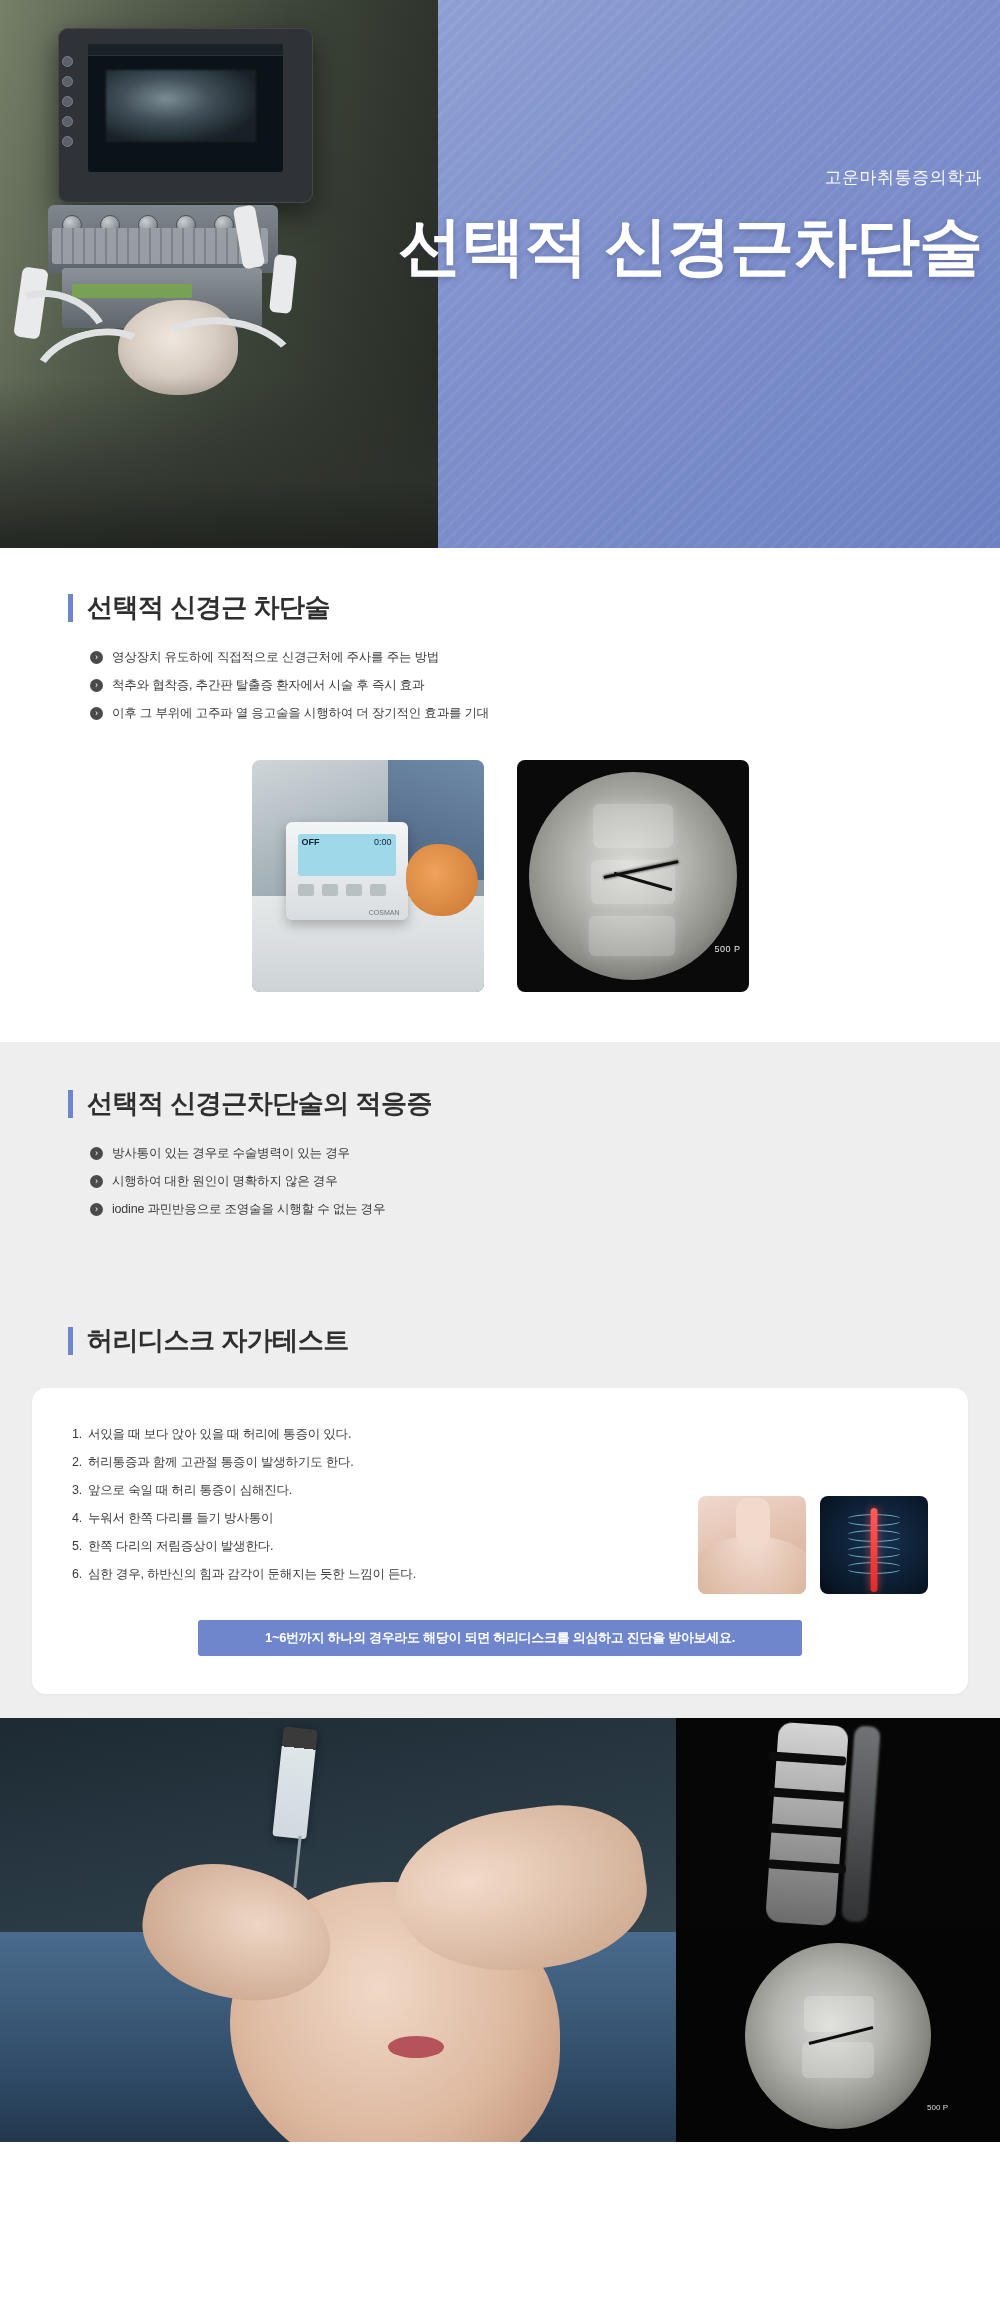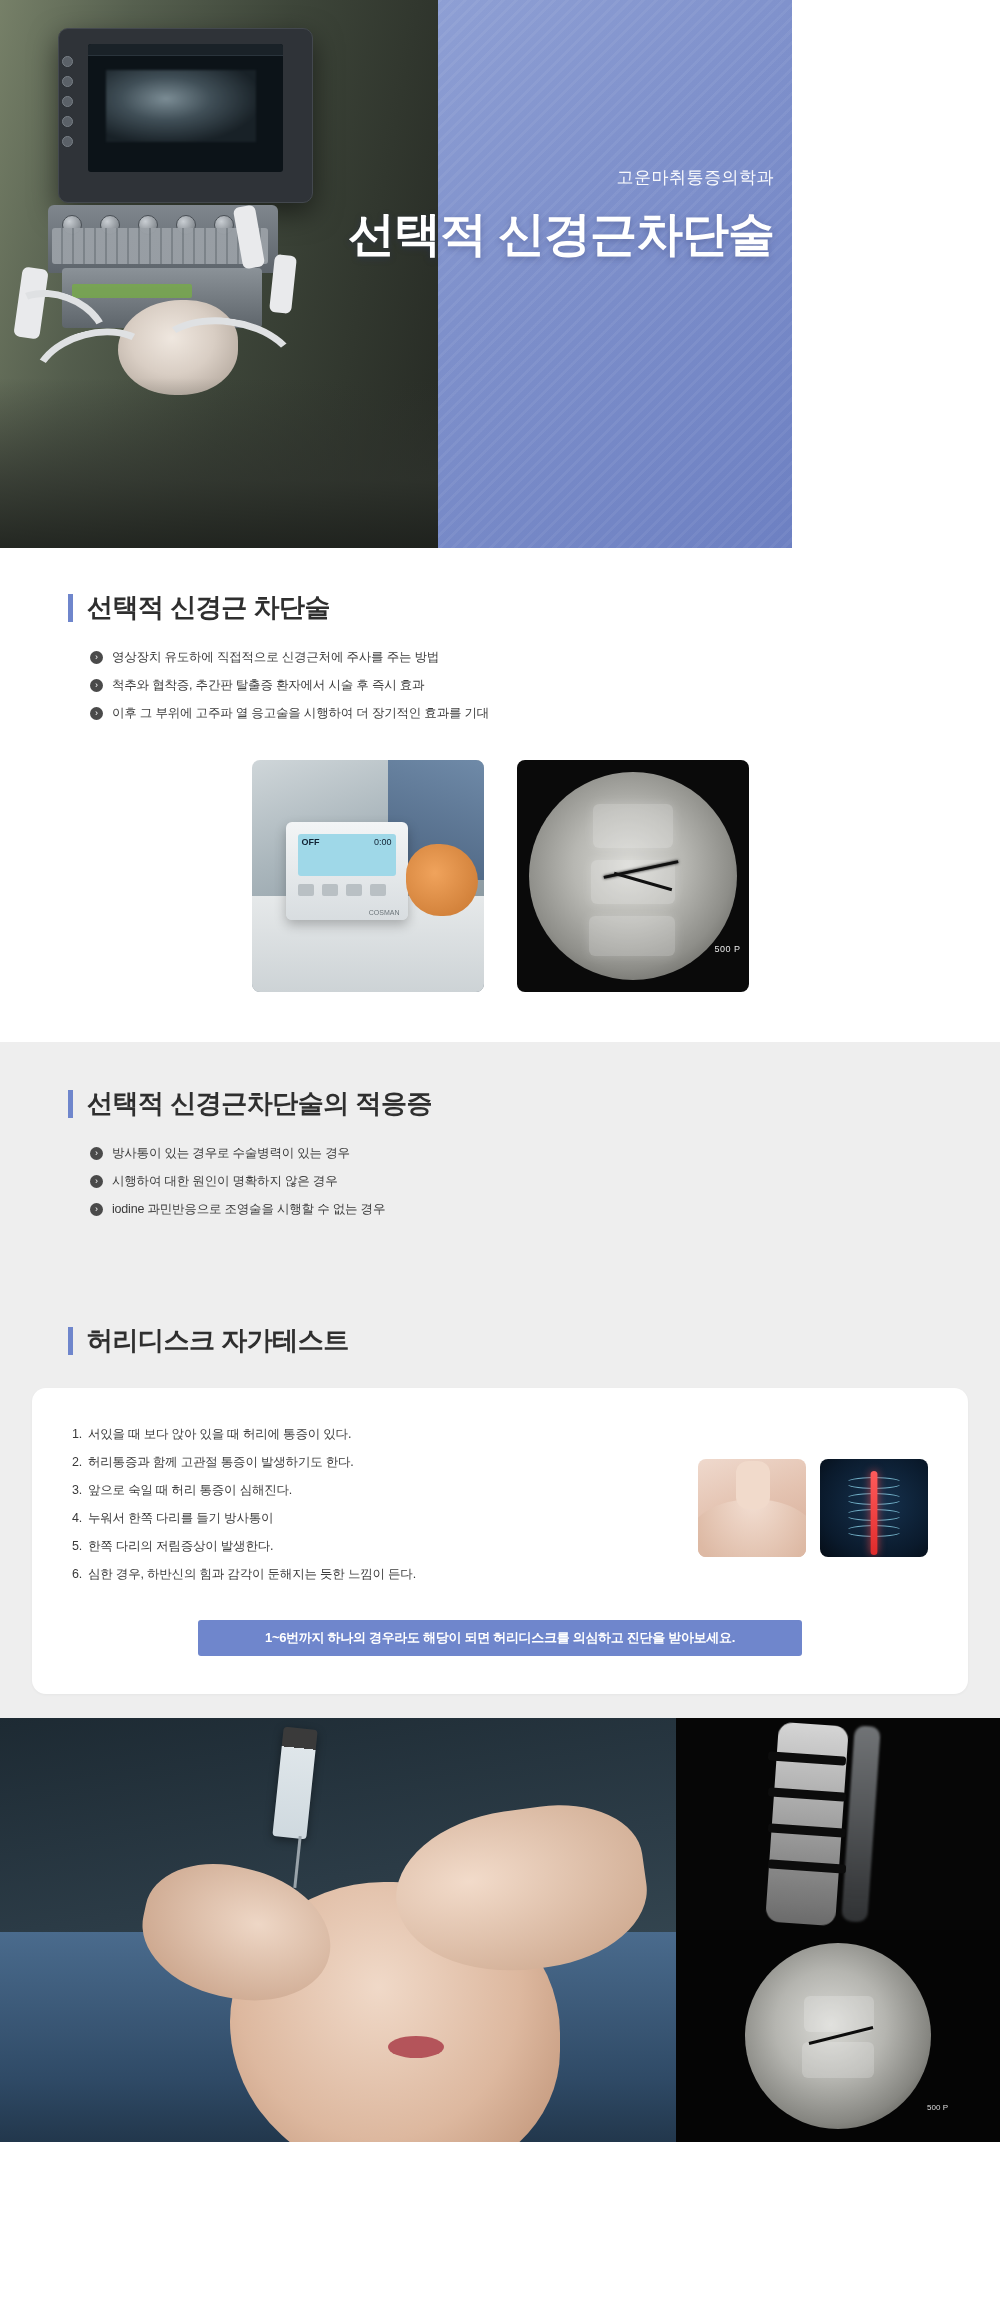--- a/index.html
+++ b/index.html
@@ -12,21 +12,21 @@
   }
   .page {
     width: 1000px;
     position: relative;
     overflow: hidden;
   }
 
   
   .hero {
     position: relative;
-    width: 792px;
+    width: 1000px;
     height: 548px;
     display: flex;
     background: #2d3138;
   }
   .hero-photo {
     width: 438px;
     height: 548px;
     position: relative;
     overflow: hidden;
     background: linear-gradient(150deg, #6d7563 0%, #555d4e 30%, #3c4238 60%, #2a2e28 100%);
@@ -149,21 +149,21 @@
     text-align: right;
     color: #ffffff;
   }
   .hero-sub {
     font-size: 17px;
     letter-spacing: 0.5px;
     margin-bottom: 14px;
     opacity: 0.95;
   }
   .hero-title {
-    font-size: 47px;
+    font-size: 64px;
     font-weight: bold;
     letter-spacing: -1px;
     text-shadow: 0 2px 6px rgba(40,50,100,0.35);
     white-space: nowrap;
   }
 
   
   .section { width: 1000px; }
   .sec-gray { background: #eeeeee; }
   .sec-white { background: #ffffff; }
@@ -306,21 +306,21 @@
   .s3 { padding: 40px 0 0 0; }
   .test-card {
     margin: 30px 32px 0 32px;
     background: #ffffff;
     border-radius: 14px;
     padding: 34px 40px 38px 40px;
     box-shadow: 0 1px 3px rgba(0,0,0,0.04);
   }
   .test-row {
     display: flex;
-    align-items: center;
+    align-items: flex-end;
     gap: 14px;
   }
   .test-list {
     flex: 1;
     padding-top: 4px;
   }
   .test-list li {
     list-style: none;
     font-size: 12.5px;
     color: #3a3a3a;

